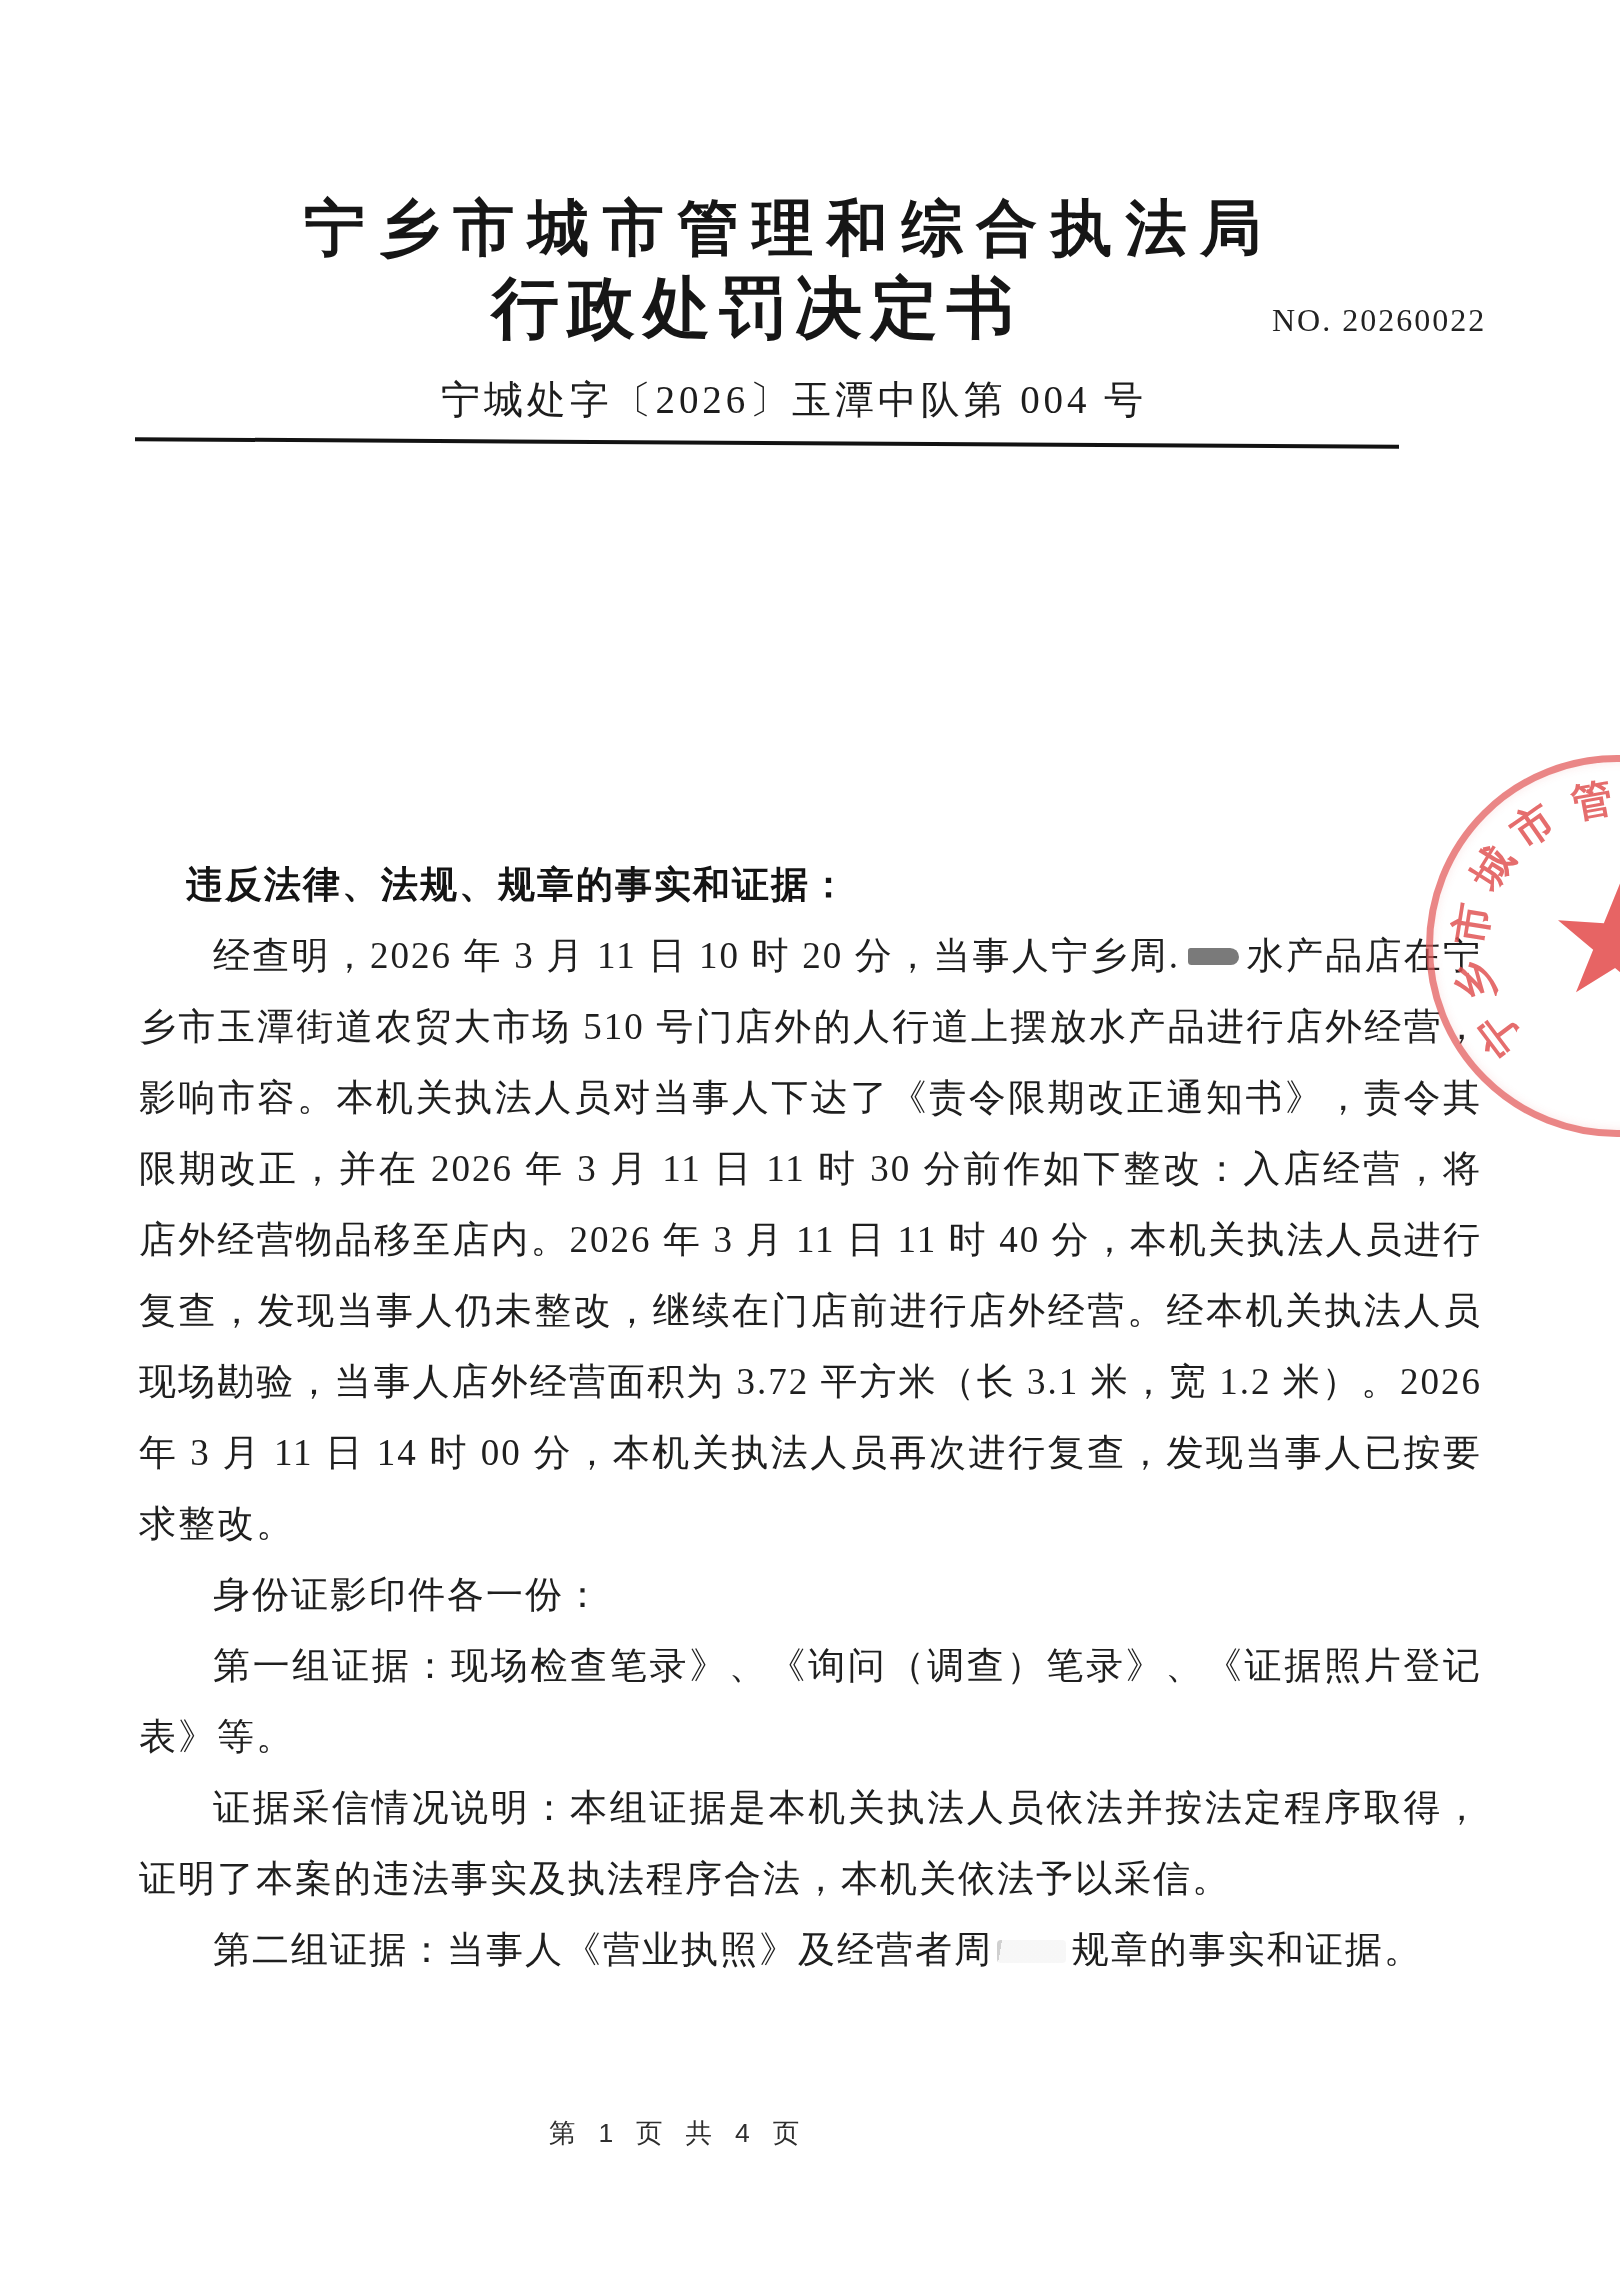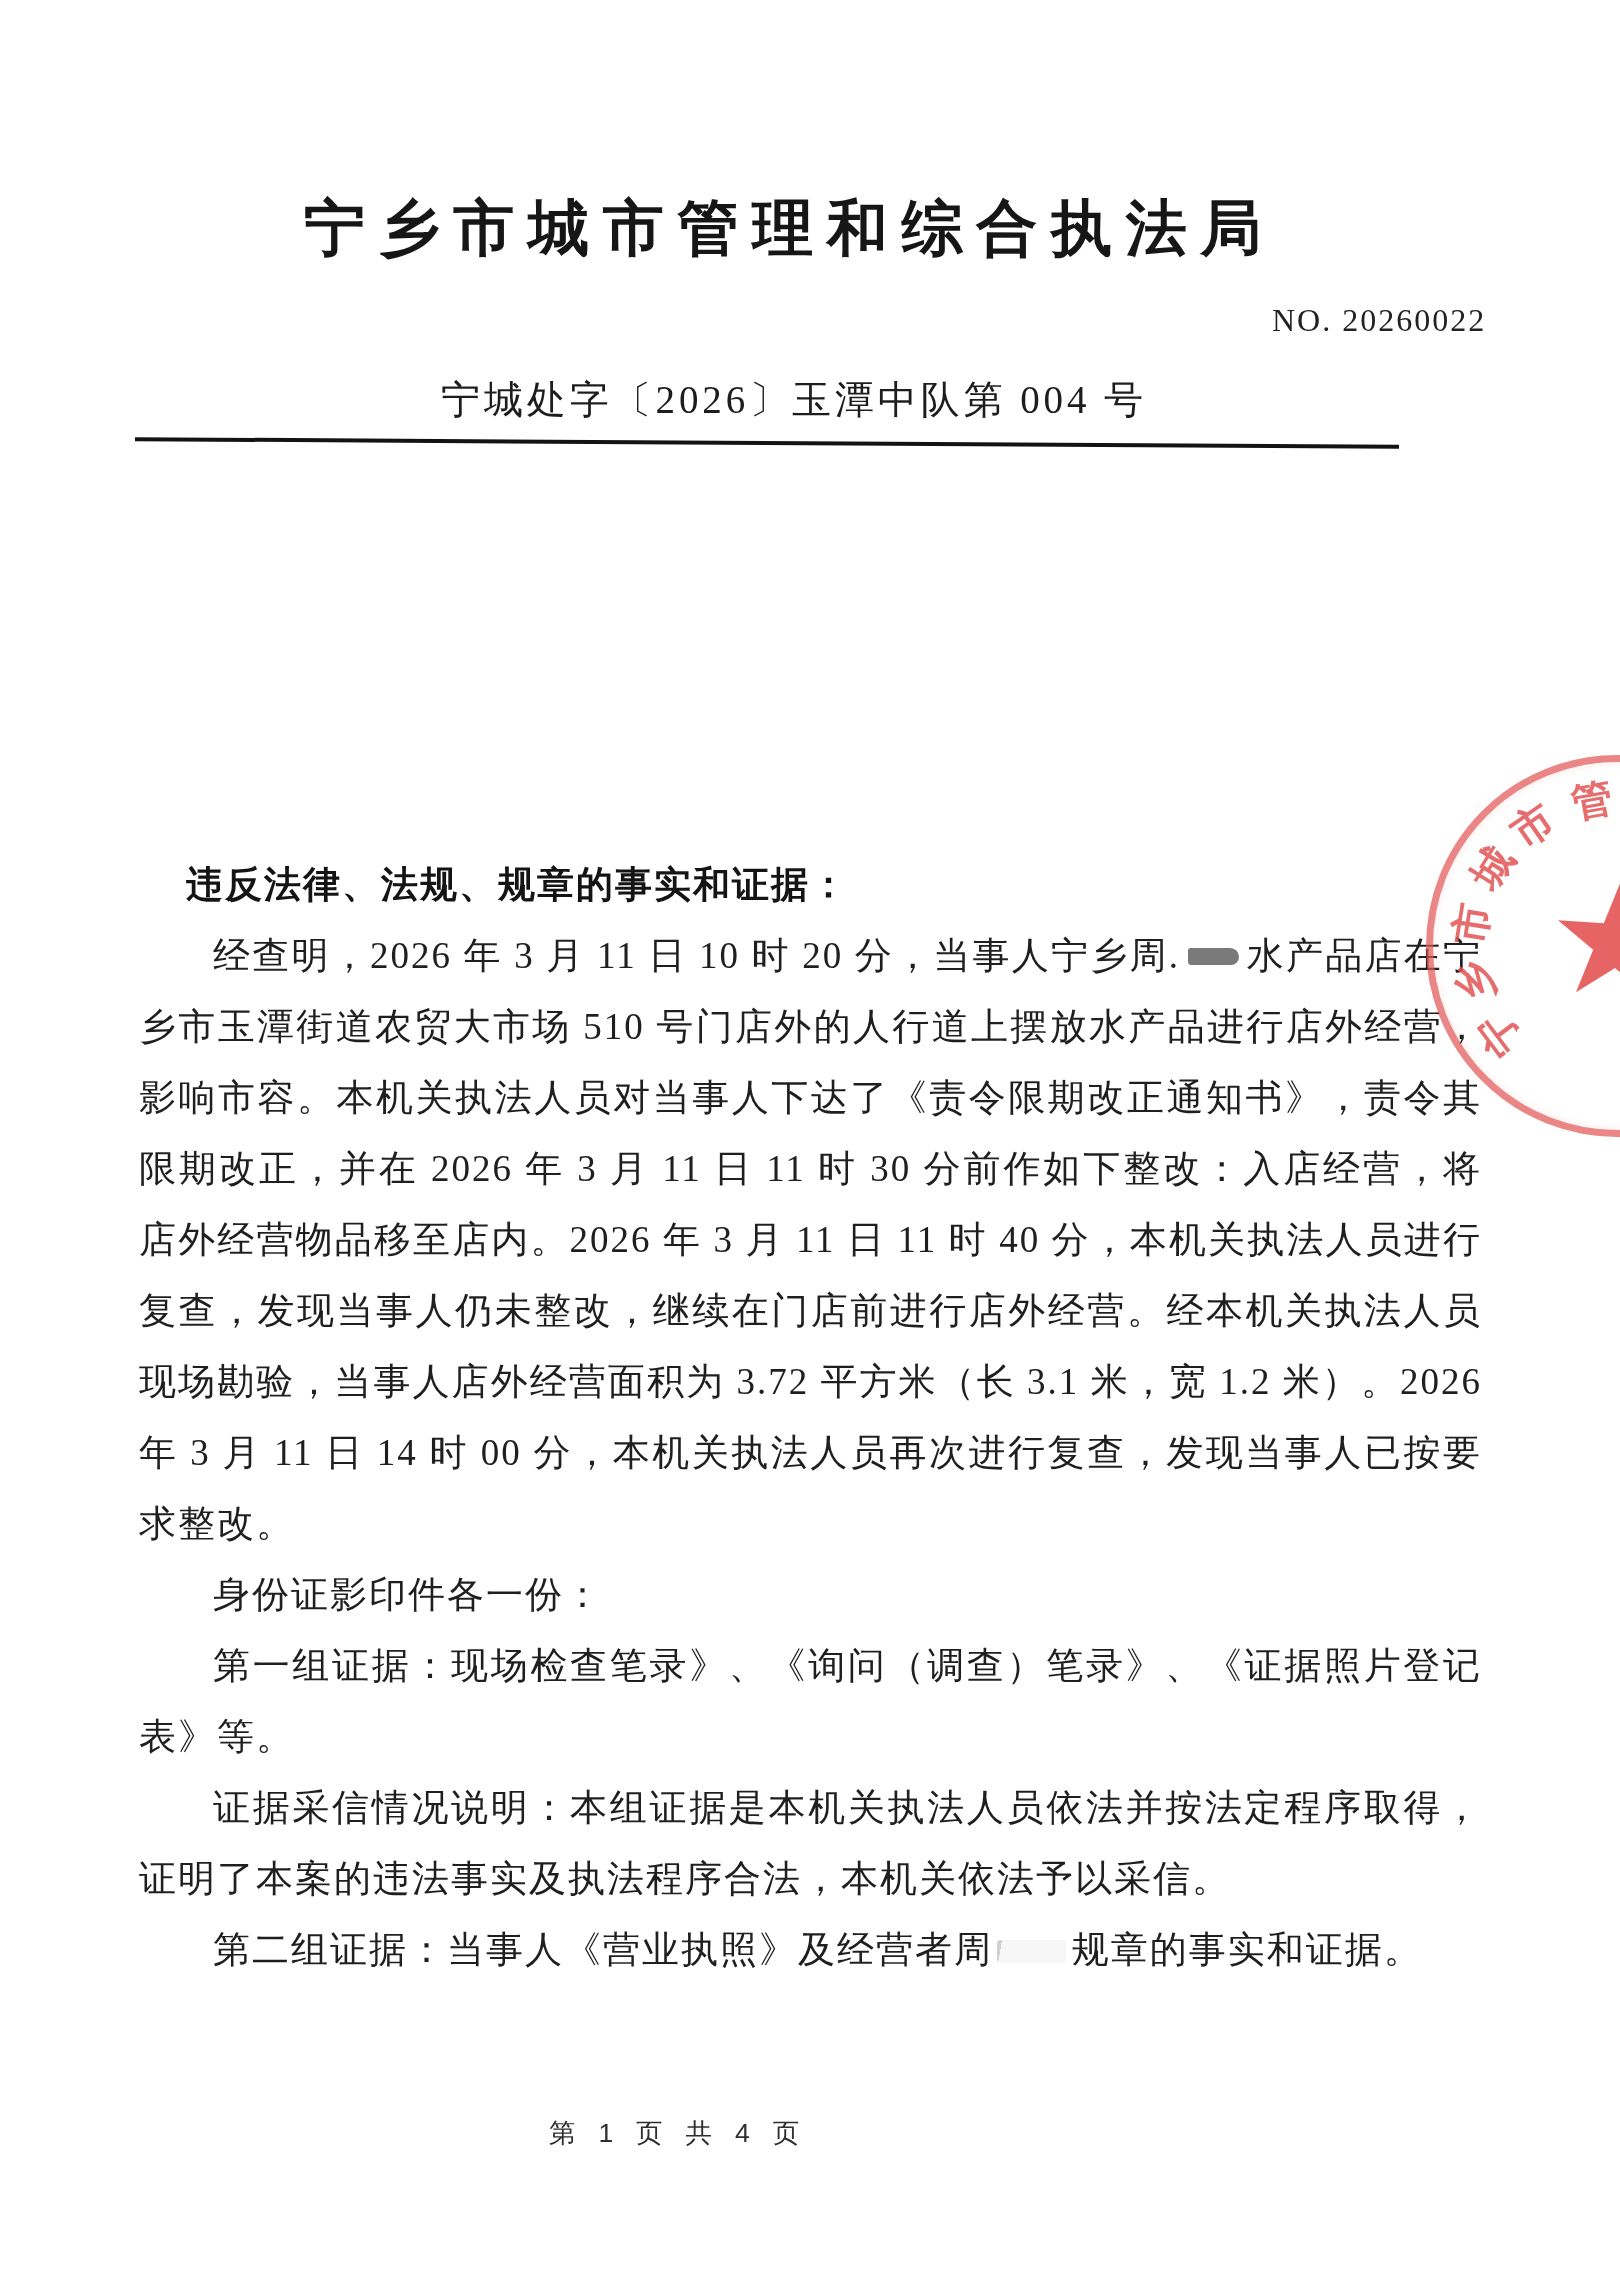--- a/index.html
+++ b/index.html
@@ -95,20 +95,21 @@
     font-family:"Liberation Sans","DejaVu Sans",sans-serif;
     font-size:26.5px; letter-spacing:7.8px; color:#2e2e2e;
   }
 </style>
 </head>
 <body>
 
 <div class="page">
 
   <div class="agency">宁乡市城市管理和综合执法局</div>
+  <div class="doc-title">行政处罚决定书</div>
   <div class="serial">NO. 20260022</div>
   <div class="doc-no">宁城处字〔2026〕玉潭中队第 004 号</div>
   <div class="rule"></div>
 
 
   <div class="body-text">
     <div class="sec-heading">违反法律、法规、规章的事实和证据：</div>
     <p class="para"><span>经查明，2026 年 3 月 11 日 10 时 20 分，当事人宁乡周.</span><span class="redact redact-gray"></span><span>水产品店在宁乡市玉潭街道农贸大市场 510 号门店外的人行道上摆放水产品进行店外经营，影响市容。本机关执法人员对当事人下达了《责令限期改正通知书》，责令其限期改正，并在 2026 年 3 月 11 日 11 时 30 分前作如下整改：入店经营，将店外经营物品移至店内。2026 年 3 月 11 日 11 时 40 分，本机关执法人员进行复查，发现当事人仍未整改，继续在门店前进行店外经营。经本机关执法人员现场勘验，当事人店外经营面积为 3.72 平方米（长 3.1 米，宽 1.2 米）。2026 年 3 月 11 日 14 时 00 分，本机关执法人员再次进行复查，发现当事人已按要求整改。</span></p>
     <p class="para">身份证影印件各一份：</p>
     <p class="para">第一组证据：现场检查笔录》、《询问（调查）笔录》、《证据照片登记表》等。</p>

